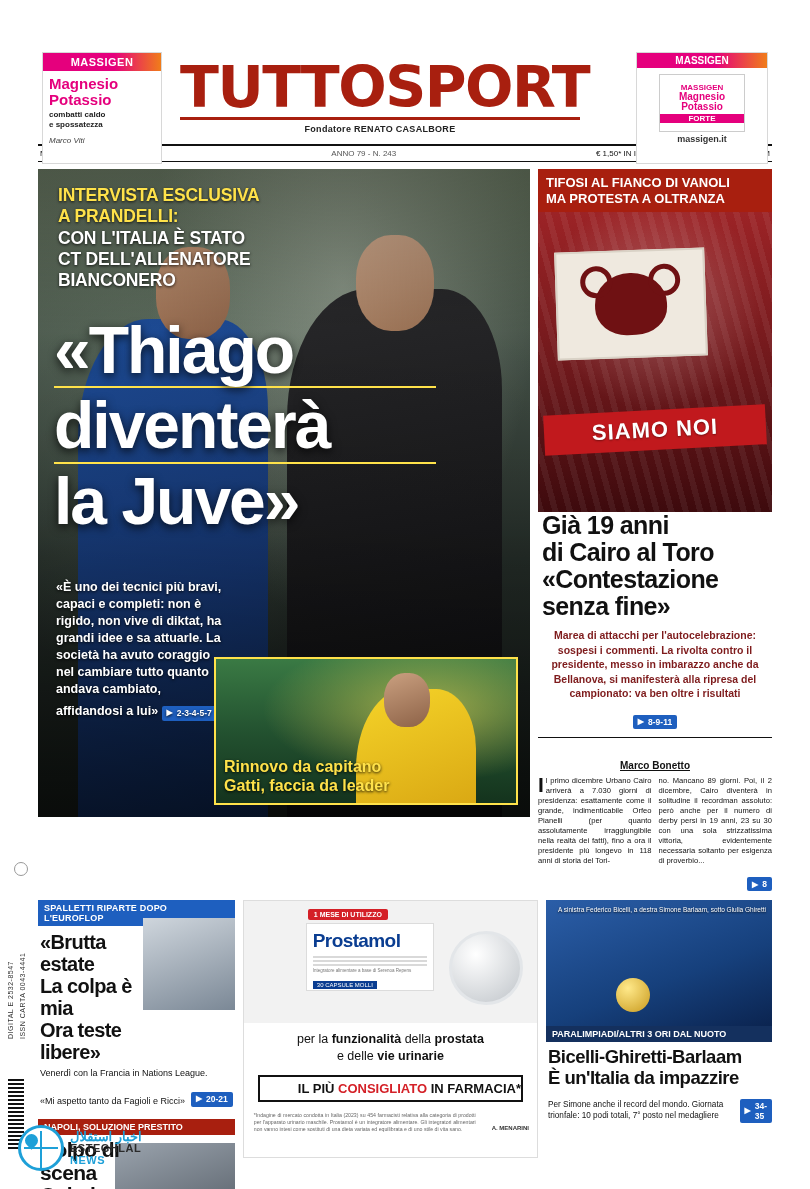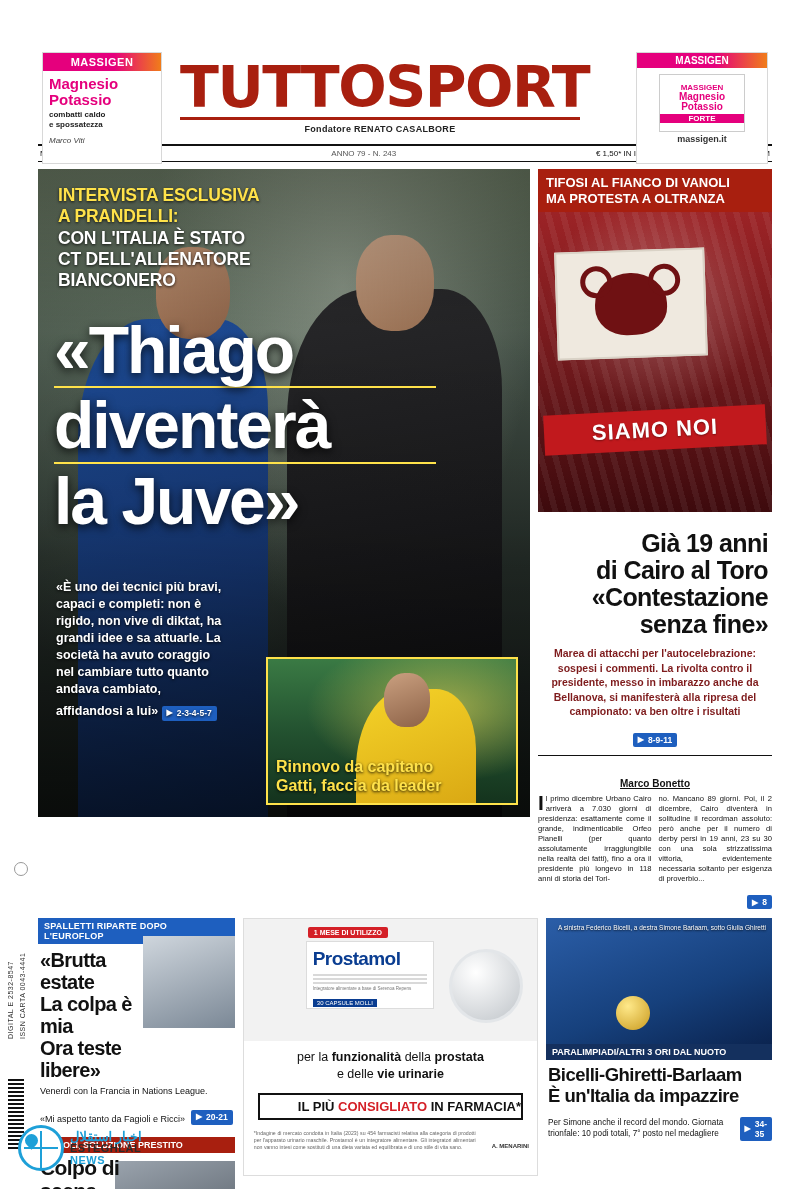--- a/index.html
+++ b/index.html
@@ -144,21 +144,21 @@
   }
   .pagetag {
     display:inline-flex; align-items:center; gap:4px;
     background:#1e5fbf; color:#fff; font-size:8.5px; font-weight:bold;
     padding:2px 5px; border-radius:2px; margin-top:8px;
   }
   .pagetag .arrow { font-size:8px; }
 
   
   .inset {
-    position:absolute; right:12px; bottom:12px; width:252px; height:148px;
+    position:absolute; right:12px; bottom:12px; width:304px; height:148px;
     border:2px solid #ffe24a; overflow:hidden;
     background: linear-gradient(160deg,#2d6b38 0%, #1d4a27 60%, #13321b 100%);
   }
   .inset-photo {
     position:absolute; inset:0;
     background:
       radial-gradient(ellipse at 70% 35%, rgba(255,230,90,.55), transparent 55%),
       linear-gradient(180deg,#3a7a44 0%, #235230 50%, #14331d 100%);
   }
   .inset-fig {
@@ -206,22 +206,22 @@
   }
   .banner-w .bull:before{ left:-14px; } .banner-w .bull:after{ right:-14px; }
   .banner-red {
     position:absolute; left:6px; bottom:62px; right:6px; height:40px;
     background:#c1191d; transform: rotate(-3deg);
     color:#fff; font-weight:900; font-size:22px; letter-spacing:1px;
     display:flex; align-items:center; justify-content:center;
     text-shadow:0 1px 2px rgba(0,0,0,.4);
   }
   .r-head {
-    color:#111; font-weight:900; text-align:right;
-    font-size:25px; line-height:1.08; padding:18px 4px 6px 4px; letter-spacing:-.6px;
+    color:#111; font-weight:900; text-align:left;
+    font-size:25px; line-height:1.08; padding:0 4px 6px 4px; letter-spacing:-.6px;
   }
   .r-body {
     color:#7e1b1c; font-size:10.5px; line-height:1.38; text-align:center;
     padding: 2px 6px 0 6px; font-weight:bold;
   }
   .r-tag-wrap{ text-align:center; padding-top:6px; }
 
   
   .byline {
     text-align:center; font-weight:bold; font-size:10px; color:#111;

